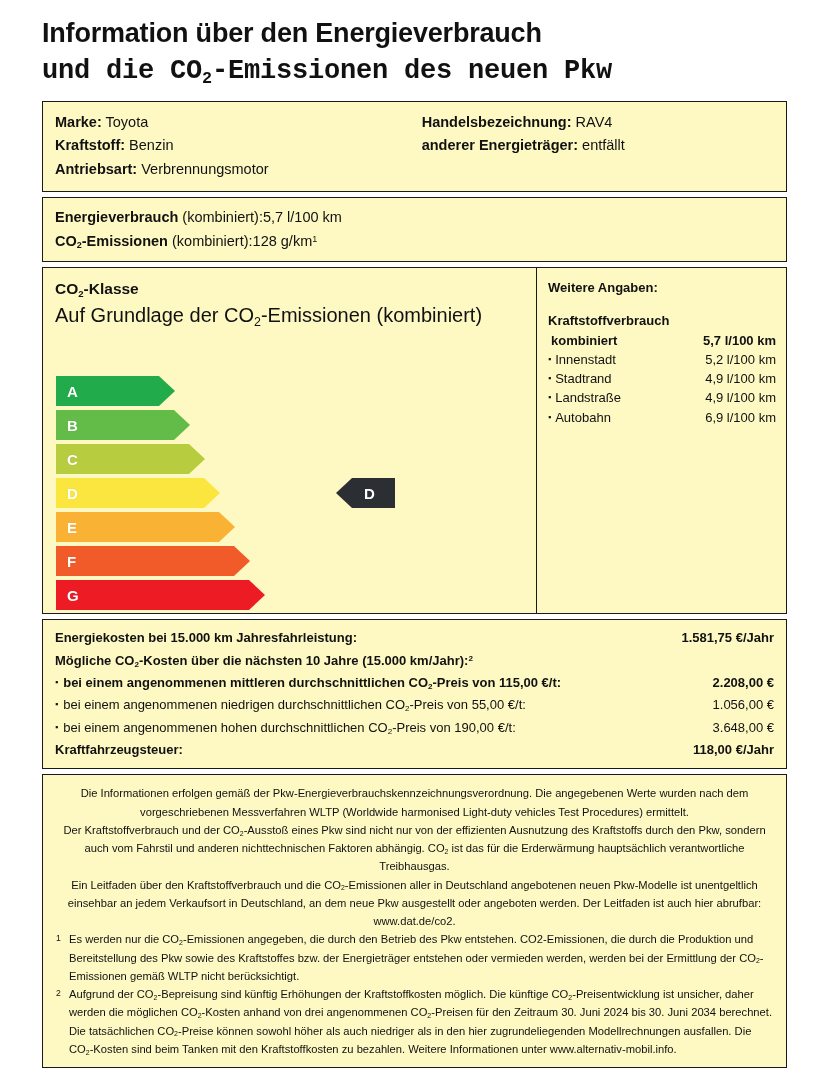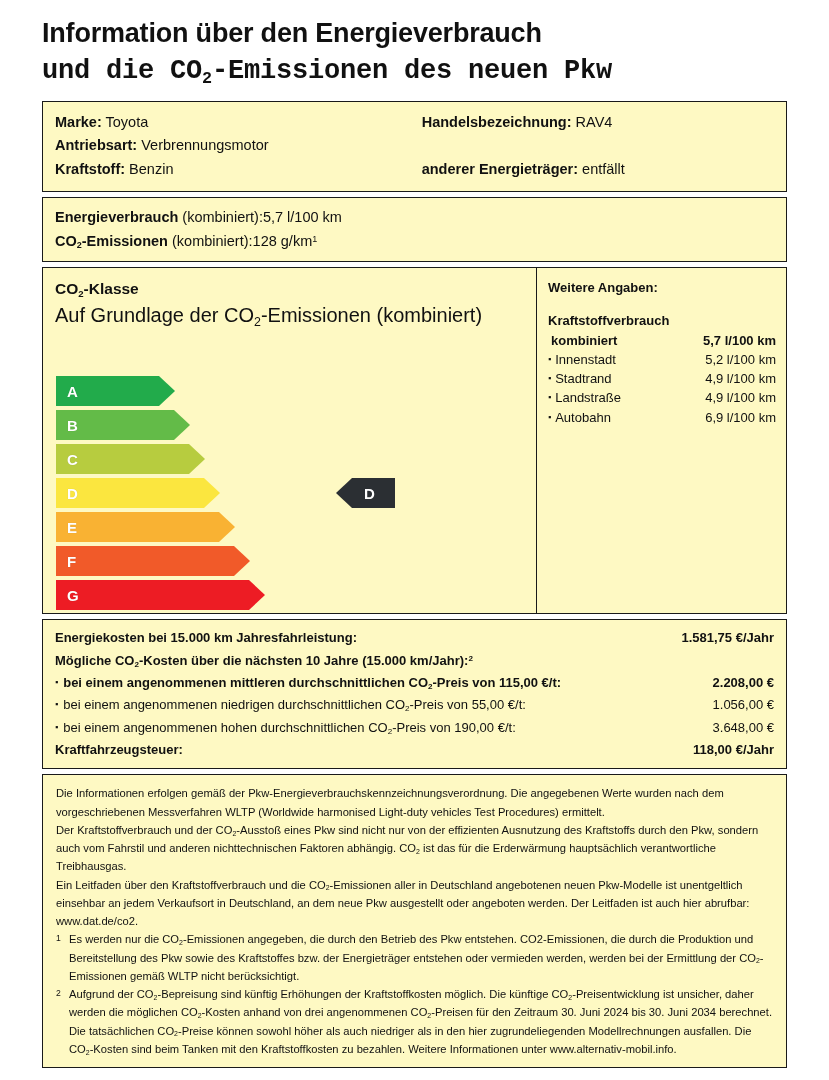--- a/index.html
+++ b/index.html
@@ -183,21 +183,21 @@
   .cost-row .ck { }
   .cost-row .cv { white-space: nowrap; padding-left: 12px; }
   .cost-row.b .ck, .cost-row.b .cv { font-weight: bold; }
   .cost-row .bullet { margin-right: 5px; font-size: 9px; position: relative; top: -2px; }
 
   
   .legal { padding: 9px 13px 9px 13px; }
   .legal p {
     font-size: 11.2px;
     line-height: 1.63;
-    text-align: left;
+    text-align: center;
   }
   .legal .fn {
     display: flex;
     font-size: 11.2px;
     line-height: 1.63;
   }
   .legal .fn .num {
     width: 13px;
     flex: 0 0 13px;
     font-size: 8.6px;
@@ -214,26 +214,26 @@
     <span>Information über den Energieverbrauch</span>
     <span class="l2"><span>und die CO</span><sub>2</sub><span>-Emissionen des neuen Pkw</span></span>
   </div>
 
   <div class="box ident">
     <div class="ident-row">
       <div class="ident-col-l"><span class="lbl">Marke:</span> <span class="val">Toyota</span></div>
       <div class="ident-col-r"><span class="lbl">Handelsbezeichnung:</span> <span class="val">RAV4</span></div>
     </div>
     <div class="ident-row">
+      <div class="ident-col-l"><span class="lbl">Kraftstoff:</span> <span class="val">Benzin</span></div>
+      <div class="ident-col-r"><span class="lbl">anderer Energieträger:</span> <span class="val">entfällt</span></div>
+    </div>
+    <div class="ident-row">
       <div class="ident-col-l"><span class="lbl">Antriebsart:</span> <span class="val">Verbrennungsmotor</span></div>
       <div class="ident-col-r"></div>
-    </div>
-    <div class="ident-row">
-      <div class="ident-col-l"><span class="lbl">Kraftstoff:</span> <span class="val">Benzin</span></div>
-      <div class="ident-col-r"><span class="lbl">anderer Energieträger:</span> <span class="val">entfällt</span></div>
     </div>
   </div>
 
   <div class="box consumption">
     <div class="c-row">
       <div class="c-left"><span>Energieverbrauch</span><span class="light"> (kombiniert):</span></div>
       <div class="c-right">5,7 l/100 km</div>
     </div>
     <div class="c-row">
       <div class="c-left"><span>CO</span><sub>2</sub><span>-Emissionen</span><span class="light"> (kombiniert):</span></div>

